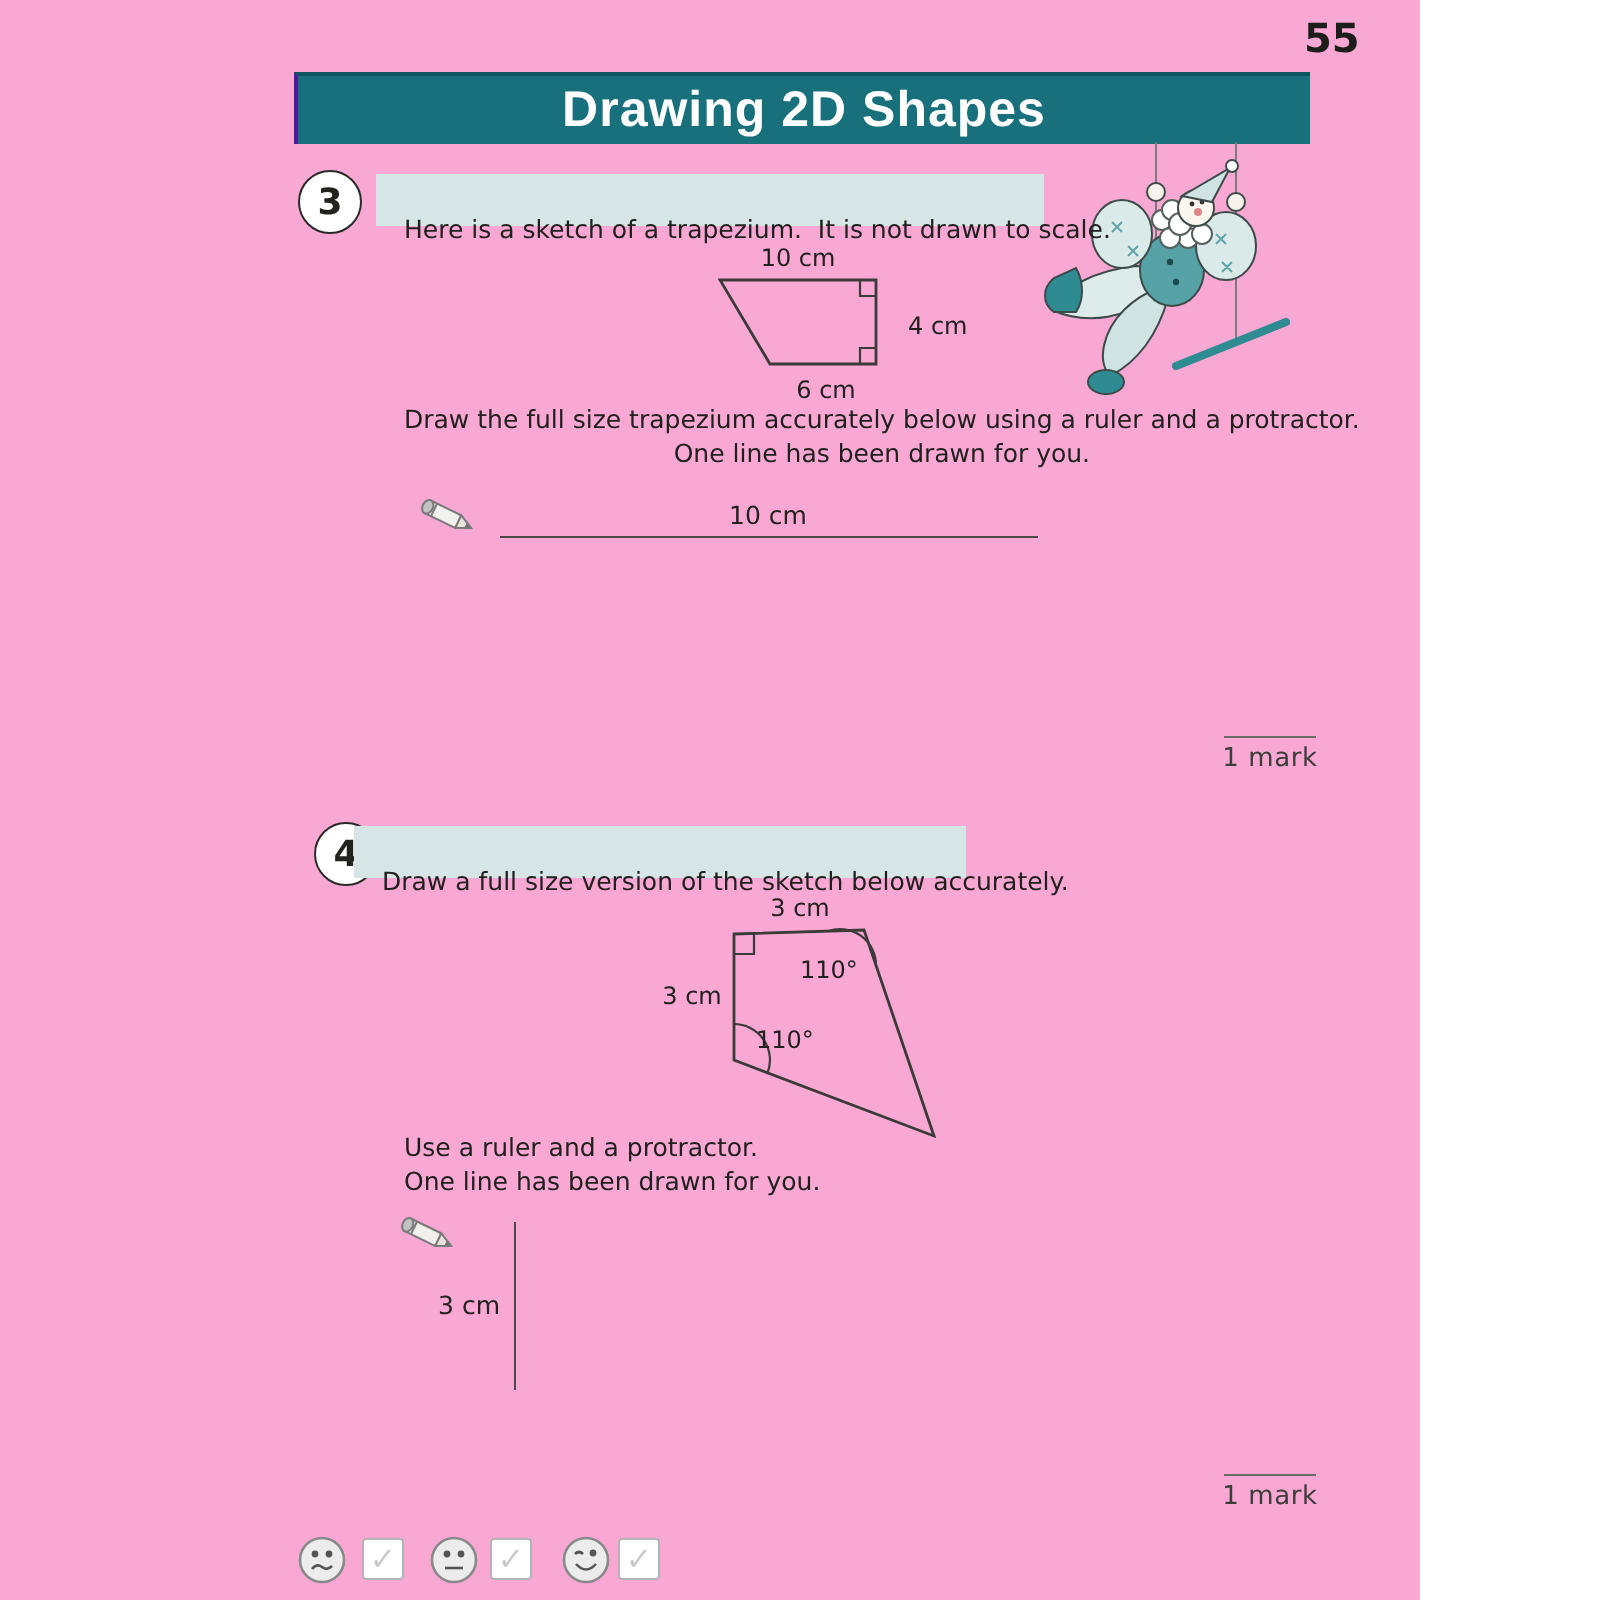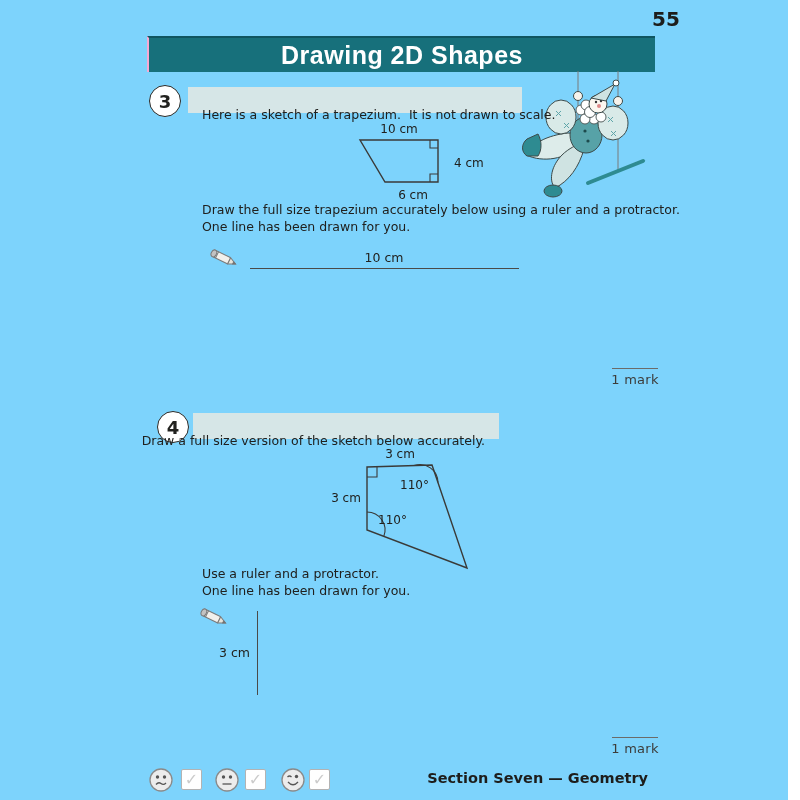--- a/index.html
+++ b/index.html
@@ -1,51 +1,51 @@
 <!DOCTYPE html>
 <html><head>
 <meta charset="utf-8">
 <style>
   html,body{margin:0;padding:0;background:#ffffff;}
   .page{
-    position:relative;width:788px;height:800px;background:#7dd3fc;overflow:hidden;
+    position:relative;width:710px;height:800px;background:#f9a8d4;overflow:hidden;
     font-family:"DejaVu Sans",sans-serif;color:#22221f;
   }
   .page-number{position:absolute;left:652px;top:7px;font-size:20px;font-weight:bold;color:#1d1d1b;}
   .banner{
     position:absolute;left:147px;top:36px;width:508px;height:36px;
-    background:#17707b;border-top:2px solid #0f5560;border-left:2px solid #f9a8d4;
+    background:#17707b;border-top:2px solid #0f5560;border-left:2px solid #4c1d95;
     box-sizing:border-box;display:flex;align-items:center;justify-content:center;
   }
   .banner-title{
     color:#ffffff;font-family:"Liberation Sans",sans-serif;font-weight:bold;
     font-size:25px;letter-spacing:.5px;
   }
   .qcircle{
     position:absolute;width:32px;height:32px;border:1.6px solid #2a2a28;border-radius:50%;
     display:flex;align-items:center;justify-content:center;font-size:18px;font-weight:bold;
     box-sizing:border-box;background:#fff;
   }
   .q3-circle{left:149px;top:85px;}
   .q4-circle{left:157px;top:411px;}
   .prompt-box{
     position:absolute;background:#d6e6e7;height:26px;display:flex;align-items:center;
     padding:0 14px;box-sizing:border-box;font-size:12.5px;color:#20201e;
   }
   .q3-prompt{left:188px;top:87px;width:334px;}
-  .q4-prompt{left:193px;top:413px;width:306px;justify-content:flex-end;}
+  .q4-prompt{left:177px;top:413px;width:306px;}
   .prompt{white-space:pre;margin-top:28px;}
   .sketch{position:absolute;}
   .q3-sketch{left:330px;top:118px;}
   .q4-sketch{left:330px;top:445px;}
   .sketch .dim{font-size:12px;fill:#20201e;font-family:"DejaVu Sans",sans-serif;}
   .sketch .shape{fill:none;stroke:#3a3a38;stroke-width:1.4;stroke-linejoin:miter;}
   .sketch .marker{fill:none;stroke:#3a3a38;stroke-width:1.1;}
   .instr{position:absolute;font-size:12.5px;line-height:16.5px;color:#20201e;}
-  .q3-instr{left:202px;top:202px;}
+  .q3-instr{left:202px;top:202px;text-align:center;}
   .q4-instr{left:202px;top:566px;}
   .pencil{position:absolute;}
   .q3-pencil{left:206px;top:247px;}
   .q4-pencil{left:196px;top:606px;}
   .drawn-line-h{position:absolute;left:250px;top:268px;width:269px;height:0;border-top:1.3px solid #4a4a48;}
   .q3-line-label{position:absolute;left:334px;top:250px;width:100px;text-align:center;font-size:12.5px;}
   .drawn-line-v{position:absolute;left:257px;top:611px;width:0;height:84px;border-left:1.3px solid #4a4a48;}
   .q4-line-label{position:absolute;left:202px;top:645px;width:48px;text-align:right;font-size:12.5px;}
   .mark{position:absolute;width:50px;text-align:center;}
   .q3-mark{left:610px;top:368px;}
@@ -208,15 +208,14 @@
   <svg class="face" style="left:280px;top:767px;" viewBox="0 0 26 26">
     <circle cx="13" cy="13" r="11" fill="#ececec" stroke="#8a8a8a" stroke-width="1.3"></circle>
     <path d="M7.5 10 Q9.5 8 11.5 10" stroke="#555" stroke-width="1.3" fill="none"></path>
     <circle cx="16.5" cy="9.5" r="1.7" fill="#555"></circle>
     <path d="M8 15 Q13 20.5 18 15" stroke="#555" stroke-width="1.3" fill="none"></path>
   </svg>
   <div class="checkbox" style="left:309px;top:769px;">
     <span>✓</span>
   </div>
 
-  <div class="footer-section">Section Seven — Geometry</div>
 
 </div>
 
 </body></html>

